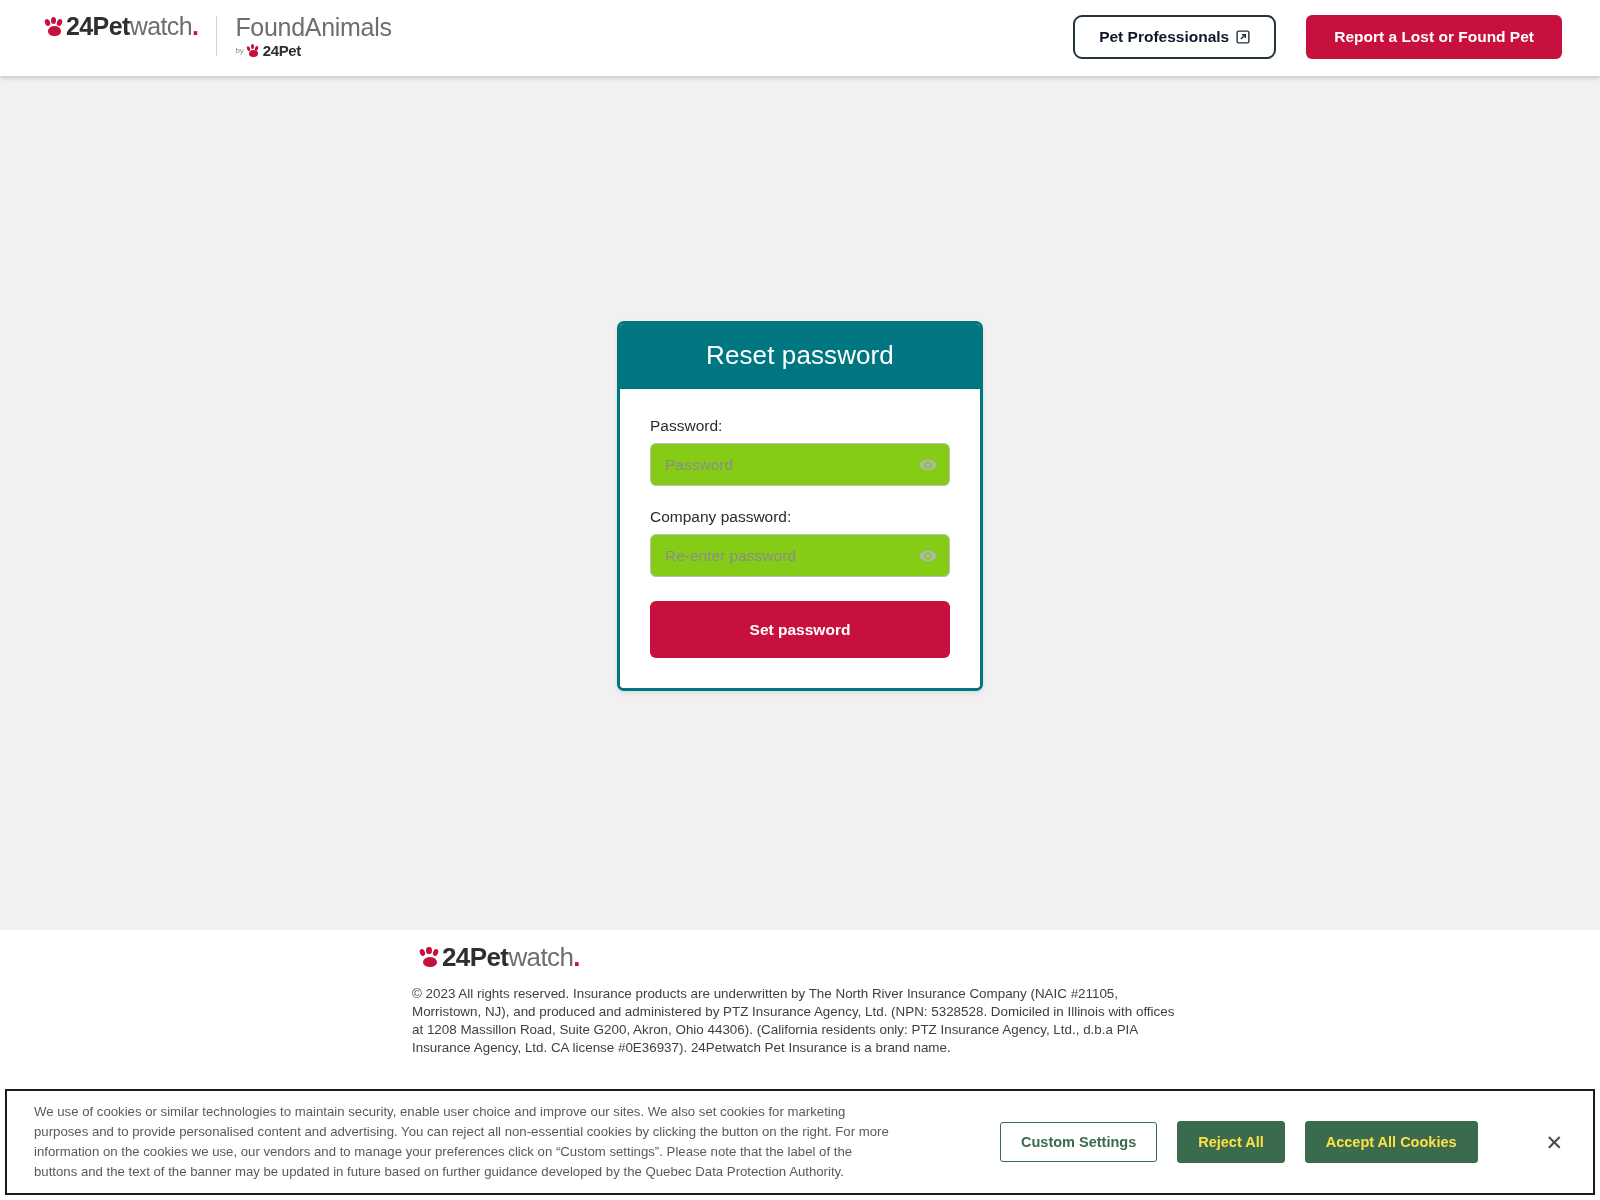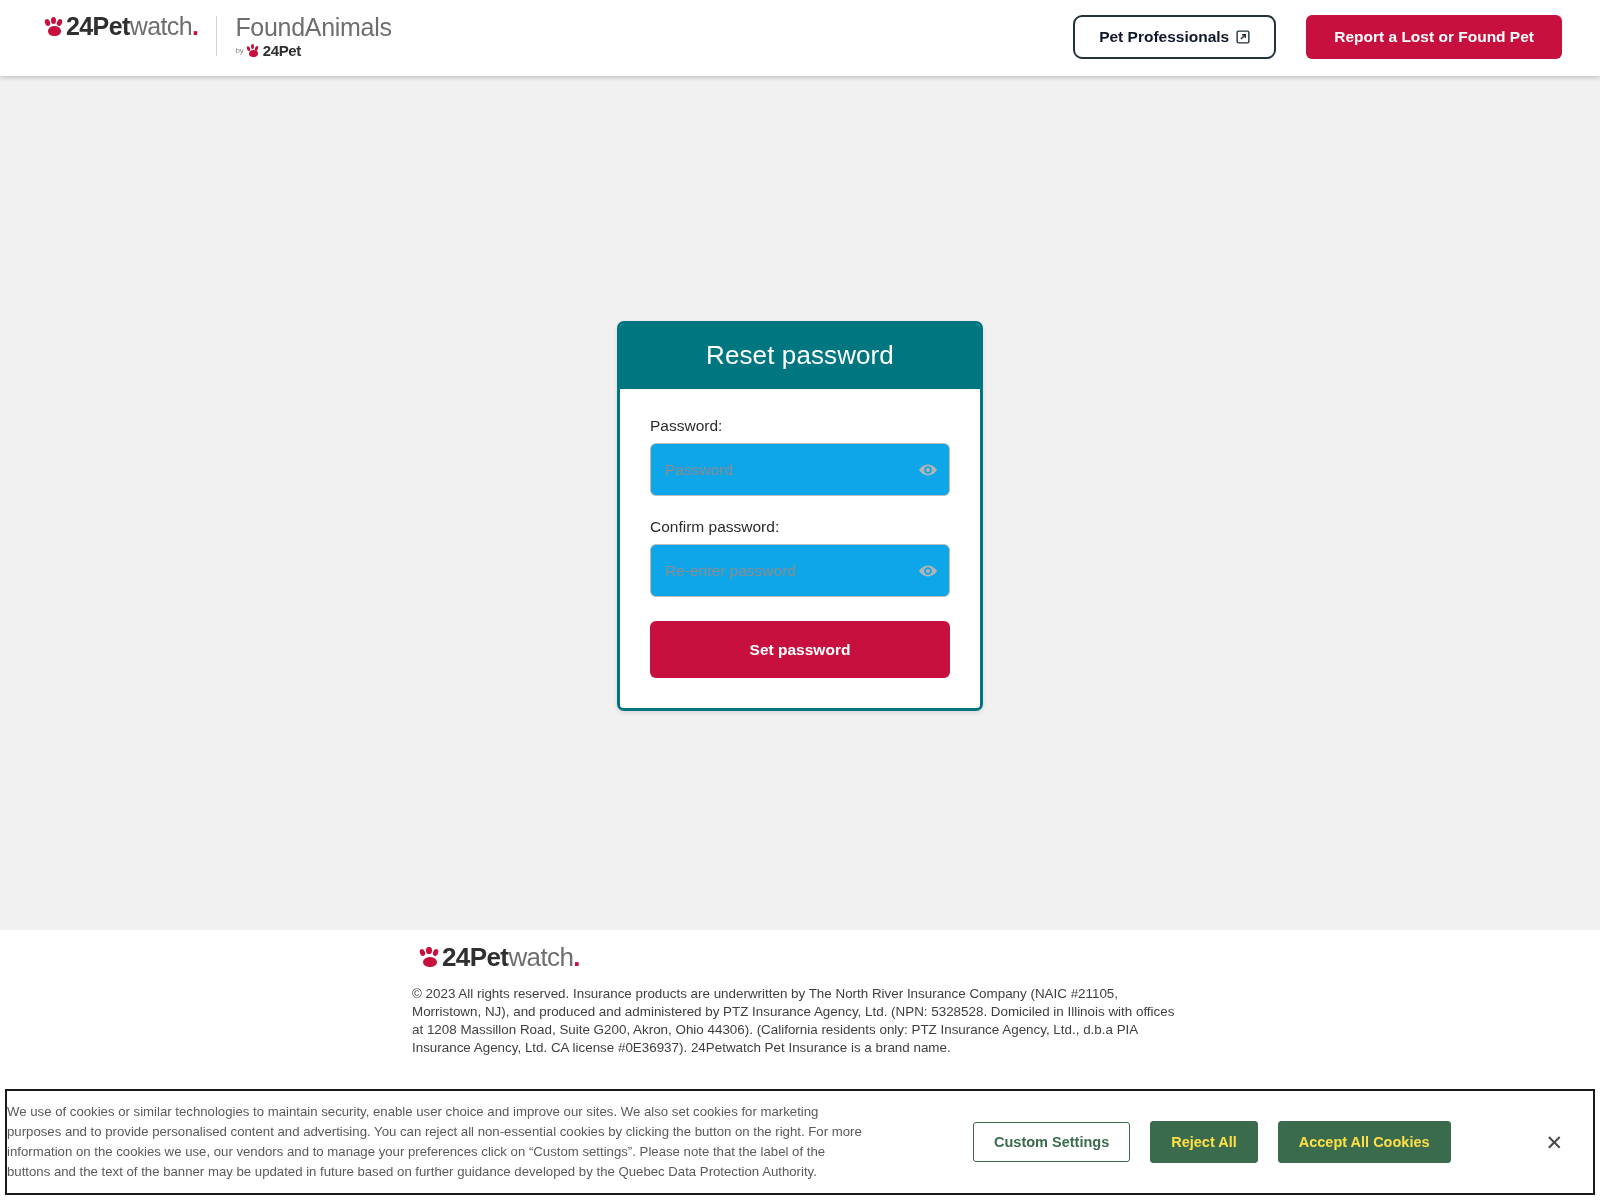--- a/index.html
+++ b/index.html
@@ -98,26 +98,26 @@
     letter-spacing: 0.1px;
   }
   .card-body { padding: 28px 30px 30px; background: #ffffff; }
   .field-label {
     font-size: 15.5px; color: #2b2b2b; margin-bottom: 8px;
   }
   .input-wrap {
     position: relative; margin-bottom: 22px;
   }
   .input-wrap input {
-    width: 100%; height: 53px;
+    width: 100%; height: 43px;
     border: 1px solid #bdbdbd; border-radius: 6px;
     padding: 0 40px 0 14px;
     font-size: 15.5px; color: #2b2b2b;
     font-family: "Liberation Sans", sans-serif;
-    background: #0ea5e9; outline: none;
+    background: #84cc16; outline: none;
   }
   .input-wrap input::placeholder { color: #8c8c8c; }
   .eye {
     position: absolute; right: 12px; top: 50%;
     transform: translateY(-50%);
     width: 20px; height: 20px; cursor: pointer;
   }
   .btn-submit {
     width: 100%; height: 57px;
     background: #C8103E; color: #ffffff;
@@ -151,21 +151,21 @@
   .cookie {
     position: absolute; left: 5px; top: 1089px;
     width: 1590px; height: 106px;
     background: #ffffff;
     border: 2px solid #1a1a1a;
     display: flex; align-items: center;
     z-index: 10;
   }
   .cookie-text {
     font-size: 13.2px; line-height: 1.5; color: #5a5a5a;
-    width: 860px; 
+    width: 860px; margin-left: 27px;
   }
   .cookie-actions {
     display: flex; align-items: center; gap: 20px;
     margin-left: 106px;
   }
   .ck-outline {
     background: #ffffff; color: #3a6b4c;
     border: 1px solid #3a6b4c; border-radius: 3px;
     font-size: 14.5px; font-weight: bold;
     padding: 11px 20px; cursor: pointer; white-space: nowrap;
@@ -241,21 +241,21 @@
         <div class="input-wrap">
           <input type="password" placeholder="Password" value="" style="">
           <span class="eye">
             <svg viewBox="0 0 24 24" width="20" height="20">
               <path d="M12 5.5C6.8 5.5 2.7 9.4 1.3 12c1.4 2.6 5.5 6.5 10.7 6.5S21.3 14.6 22.7 12C21.3 9.4 17.2 5.5 12 5.5zm0 11c-2.6 0-4.7-2-4.7-4.5S9.4 7.5 12 7.5s4.7 2 4.7 4.5-2.1 4.5-4.7 4.5z" fill="#b4b4b4"></path>
               <circle cx="12" cy="12" r="2.5" fill="#b4b4b4"></circle>
             </svg>
           </span>
         </div>
 
-        <div class="field-label">Confirm password:</div>
+        <div class="field-label">Company password:</div>
         <div class="input-wrap">
           <input type="password" placeholder="Re-enter password" value="" style="">
           <span class="eye">
             <svg viewBox="0 0 24 24" width="20" height="20">
               <path d="M12 5.5C6.8 5.5 2.7 9.4 1.3 12c1.4 2.6 5.5 6.5 10.7 6.5S21.3 14.6 22.7 12C21.3 9.4 17.2 5.5 12 5.5zm0 11c-2.6 0-4.7-2-4.7-4.5S9.4 7.5 12 7.5s4.7 2 4.7 4.5-2.1 4.5-4.7 4.5z" fill="#b4b4b4"></path>
               <circle cx="12" cy="12" r="2.5" fill="#b4b4b4"></circle>
             </svg>
           </span>
         </div>
 

